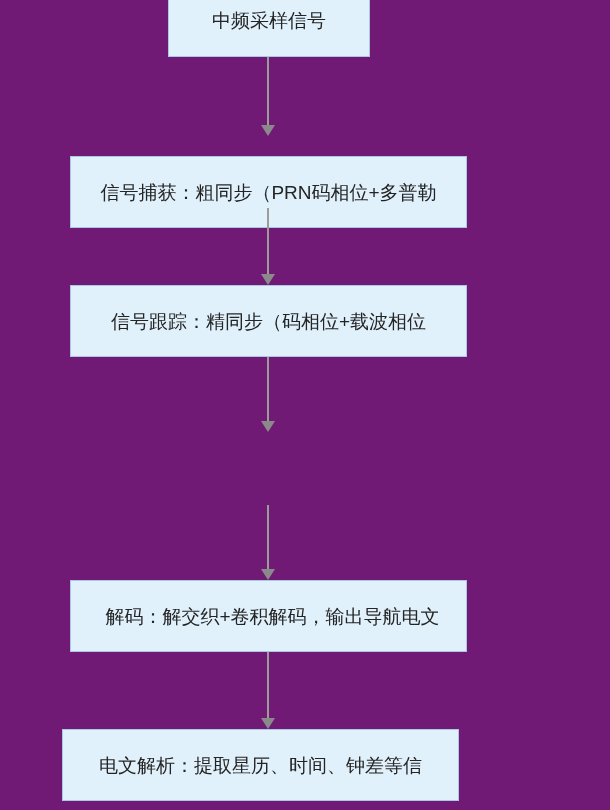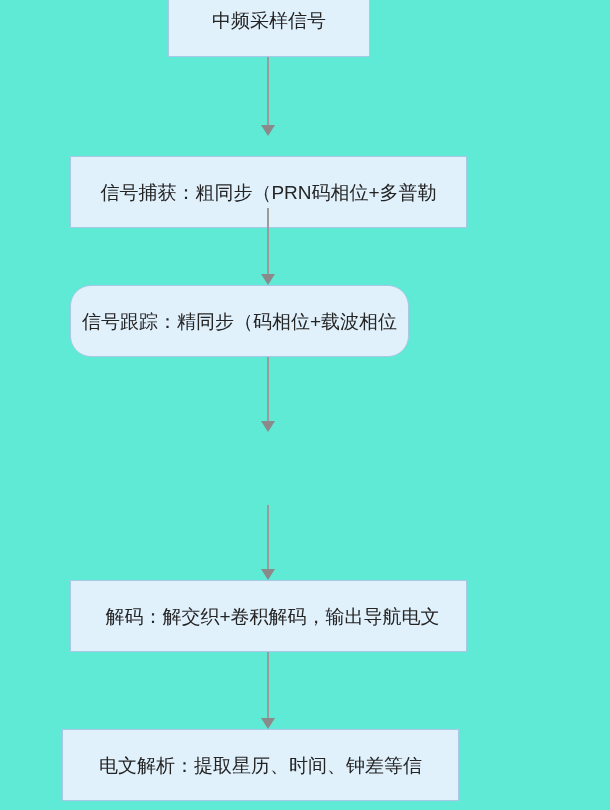--- a/index.html
+++ b/index.html
@@ -4,42 +4,42 @@
 <style>
   html, body {
     margin: 0;
     padding: 0;
     font-family: "Liberation Sans", "DejaVu Sans", sans-serif;
   }
   .canvas {
     position: relative;
     width: 610px;
     height: 810px;
-    background: #5eead4;
+    background: #701a75;
     overflow: hidden;
     text-align: right;
   }
   .node {
     position: absolute;
     box-sizing: border-box;
     background: #e1f1fc;
     border: 1.5px solid #a9c7e7;
     display: flex;
     align-items: center;
     justify-content: center;
     font-size: 19px;
     line-height: 1;
     color: #242424;
     white-space: nowrap;
     overflow: hidden;
   }
   
   .n1 { left: 168px; top: -16px; width: 202px; height: 73px; }
   .n2 { left:  70px; top: 136px; width: 397px; height: 72px; margin-top: 20px; }
-  .n3 { left:  70px; top: 285px; width: 339px; height: 72px; border-radius: 21px; }
+  .n3 { left:  70px; top: 285px; width: 397px; height: 72px; }
   .n4 { left:  91px; top: 432px; width: 356px; height: 73px; }
   .n5 { left:  70px; top: 580px; width: 397px; height: 72px; padding-left: 8px; }
   .n6 { left:  62px; top: 729px; width: 397px; height: 72px; }
 
   .connector {
     position: absolute;
     left: 261px;            
     width: 14px;
     display: flex;
     flex-direction: column;

